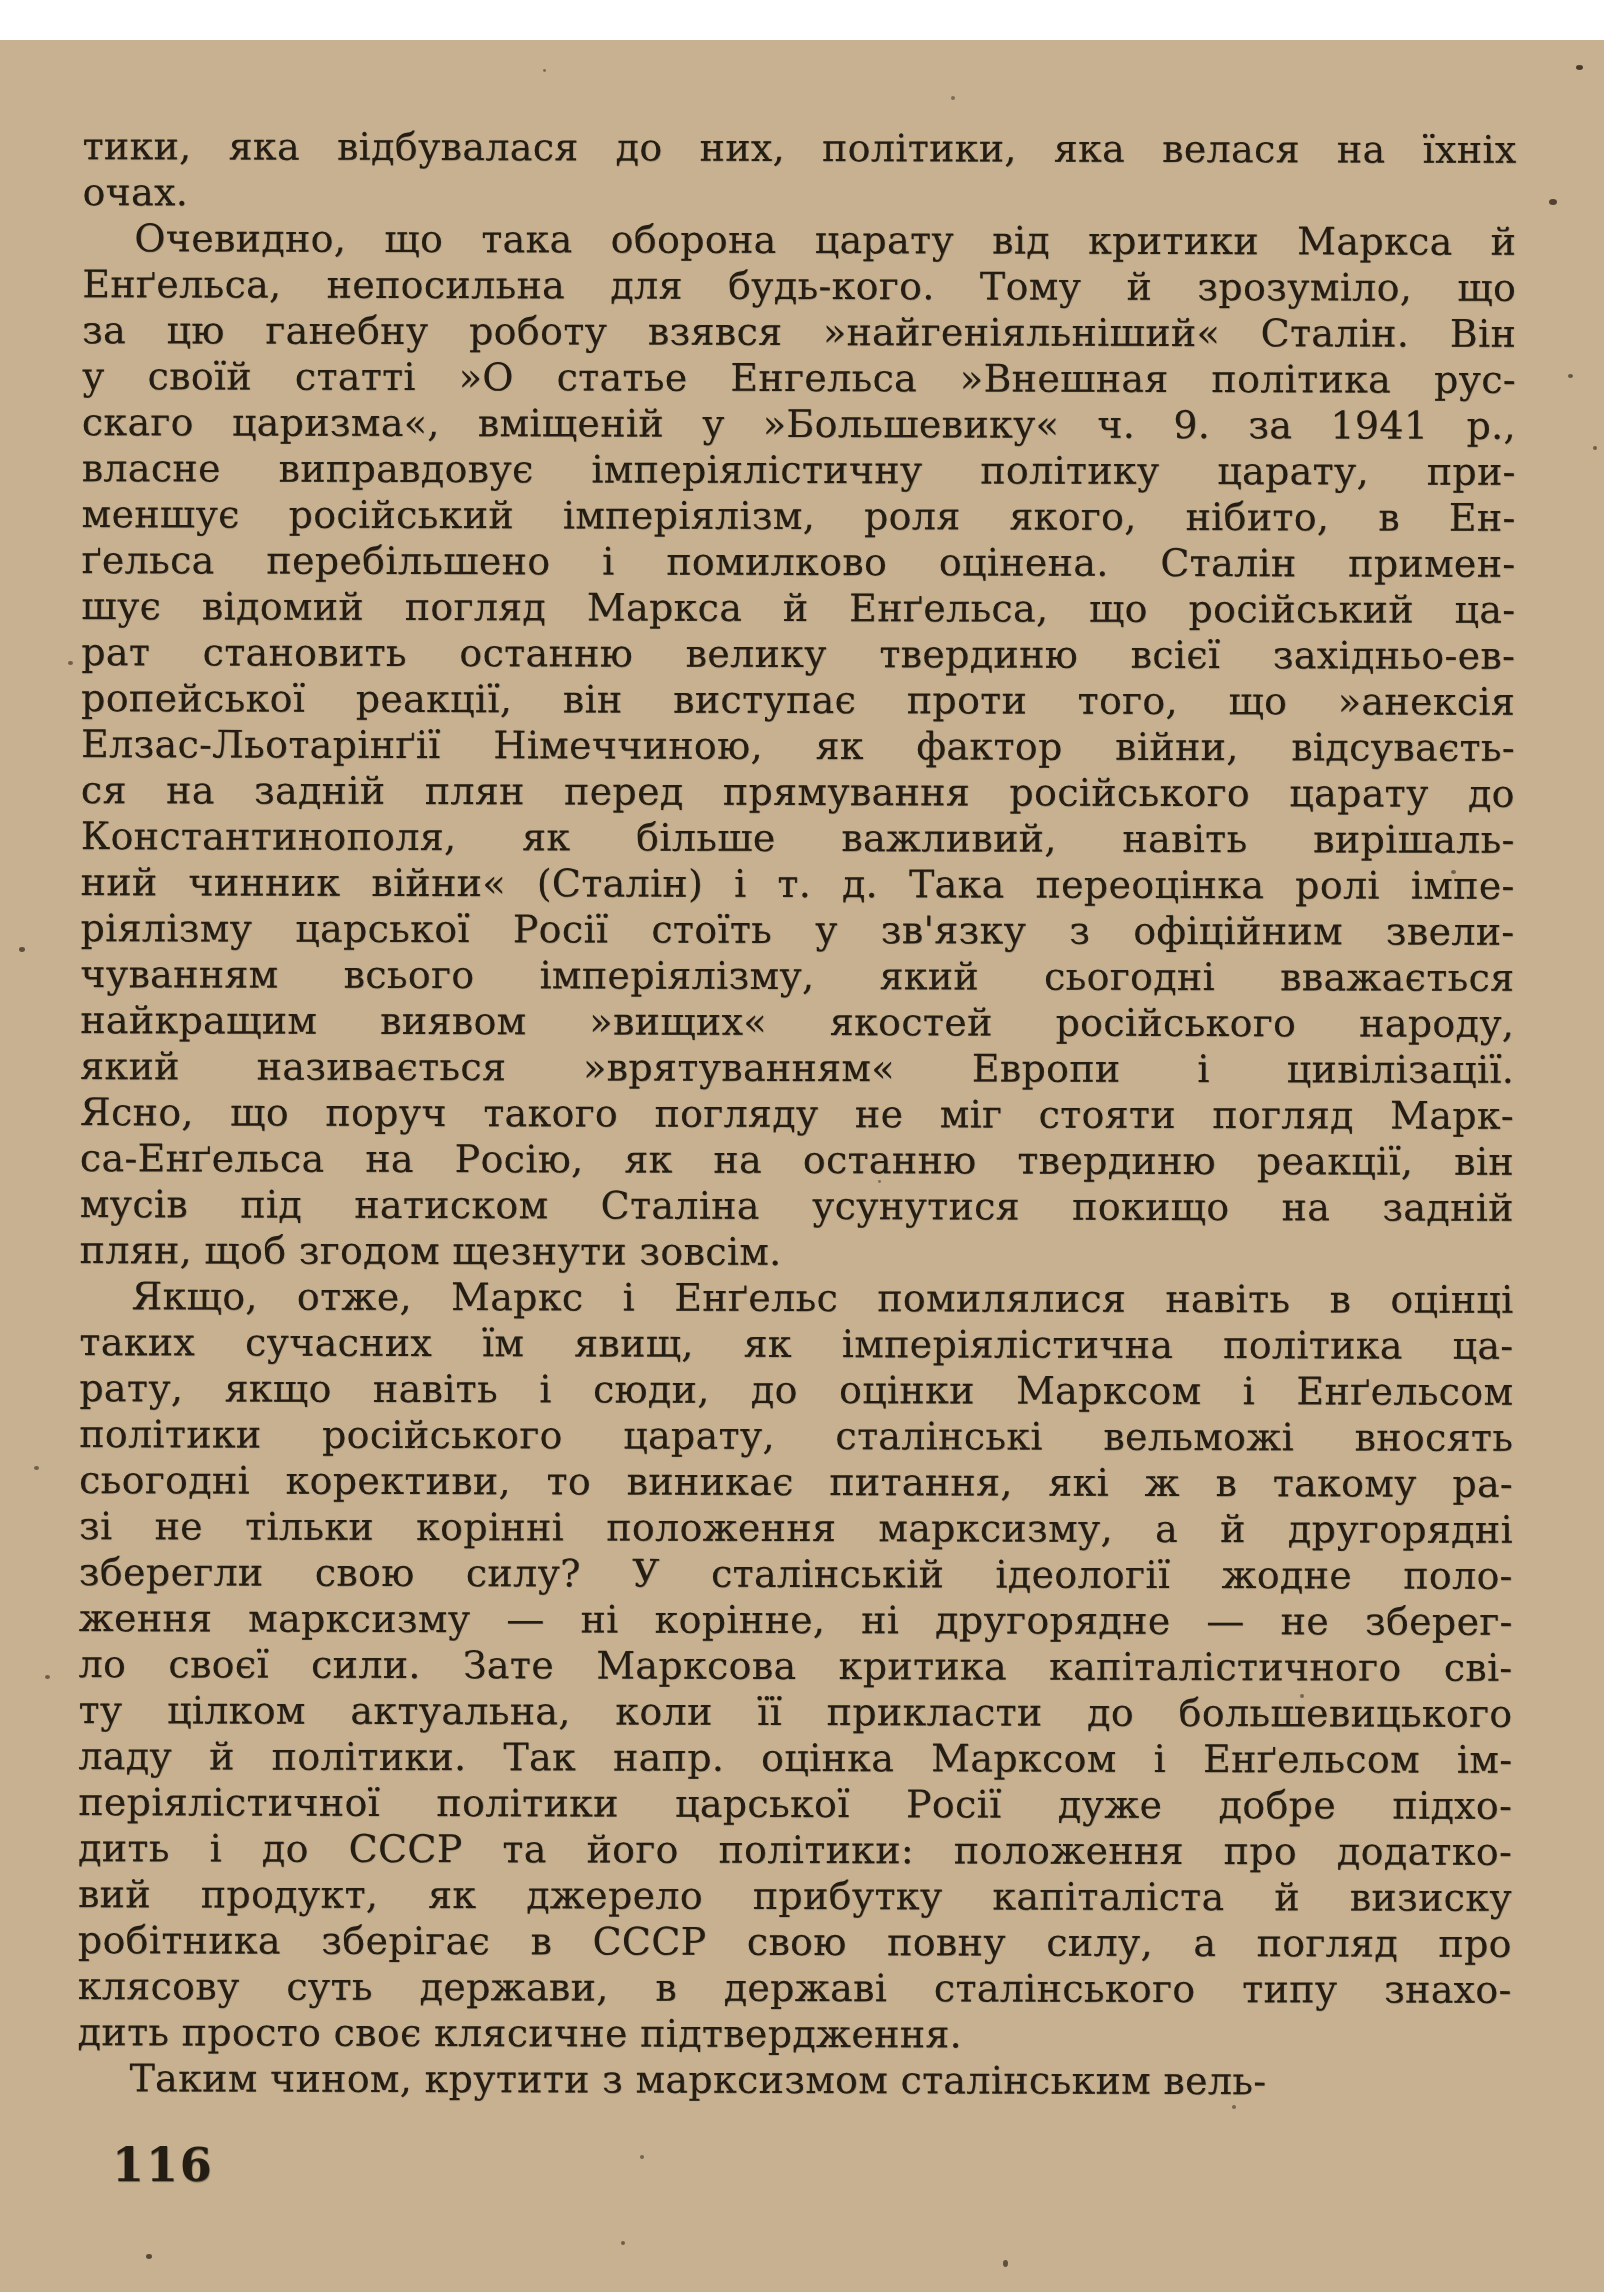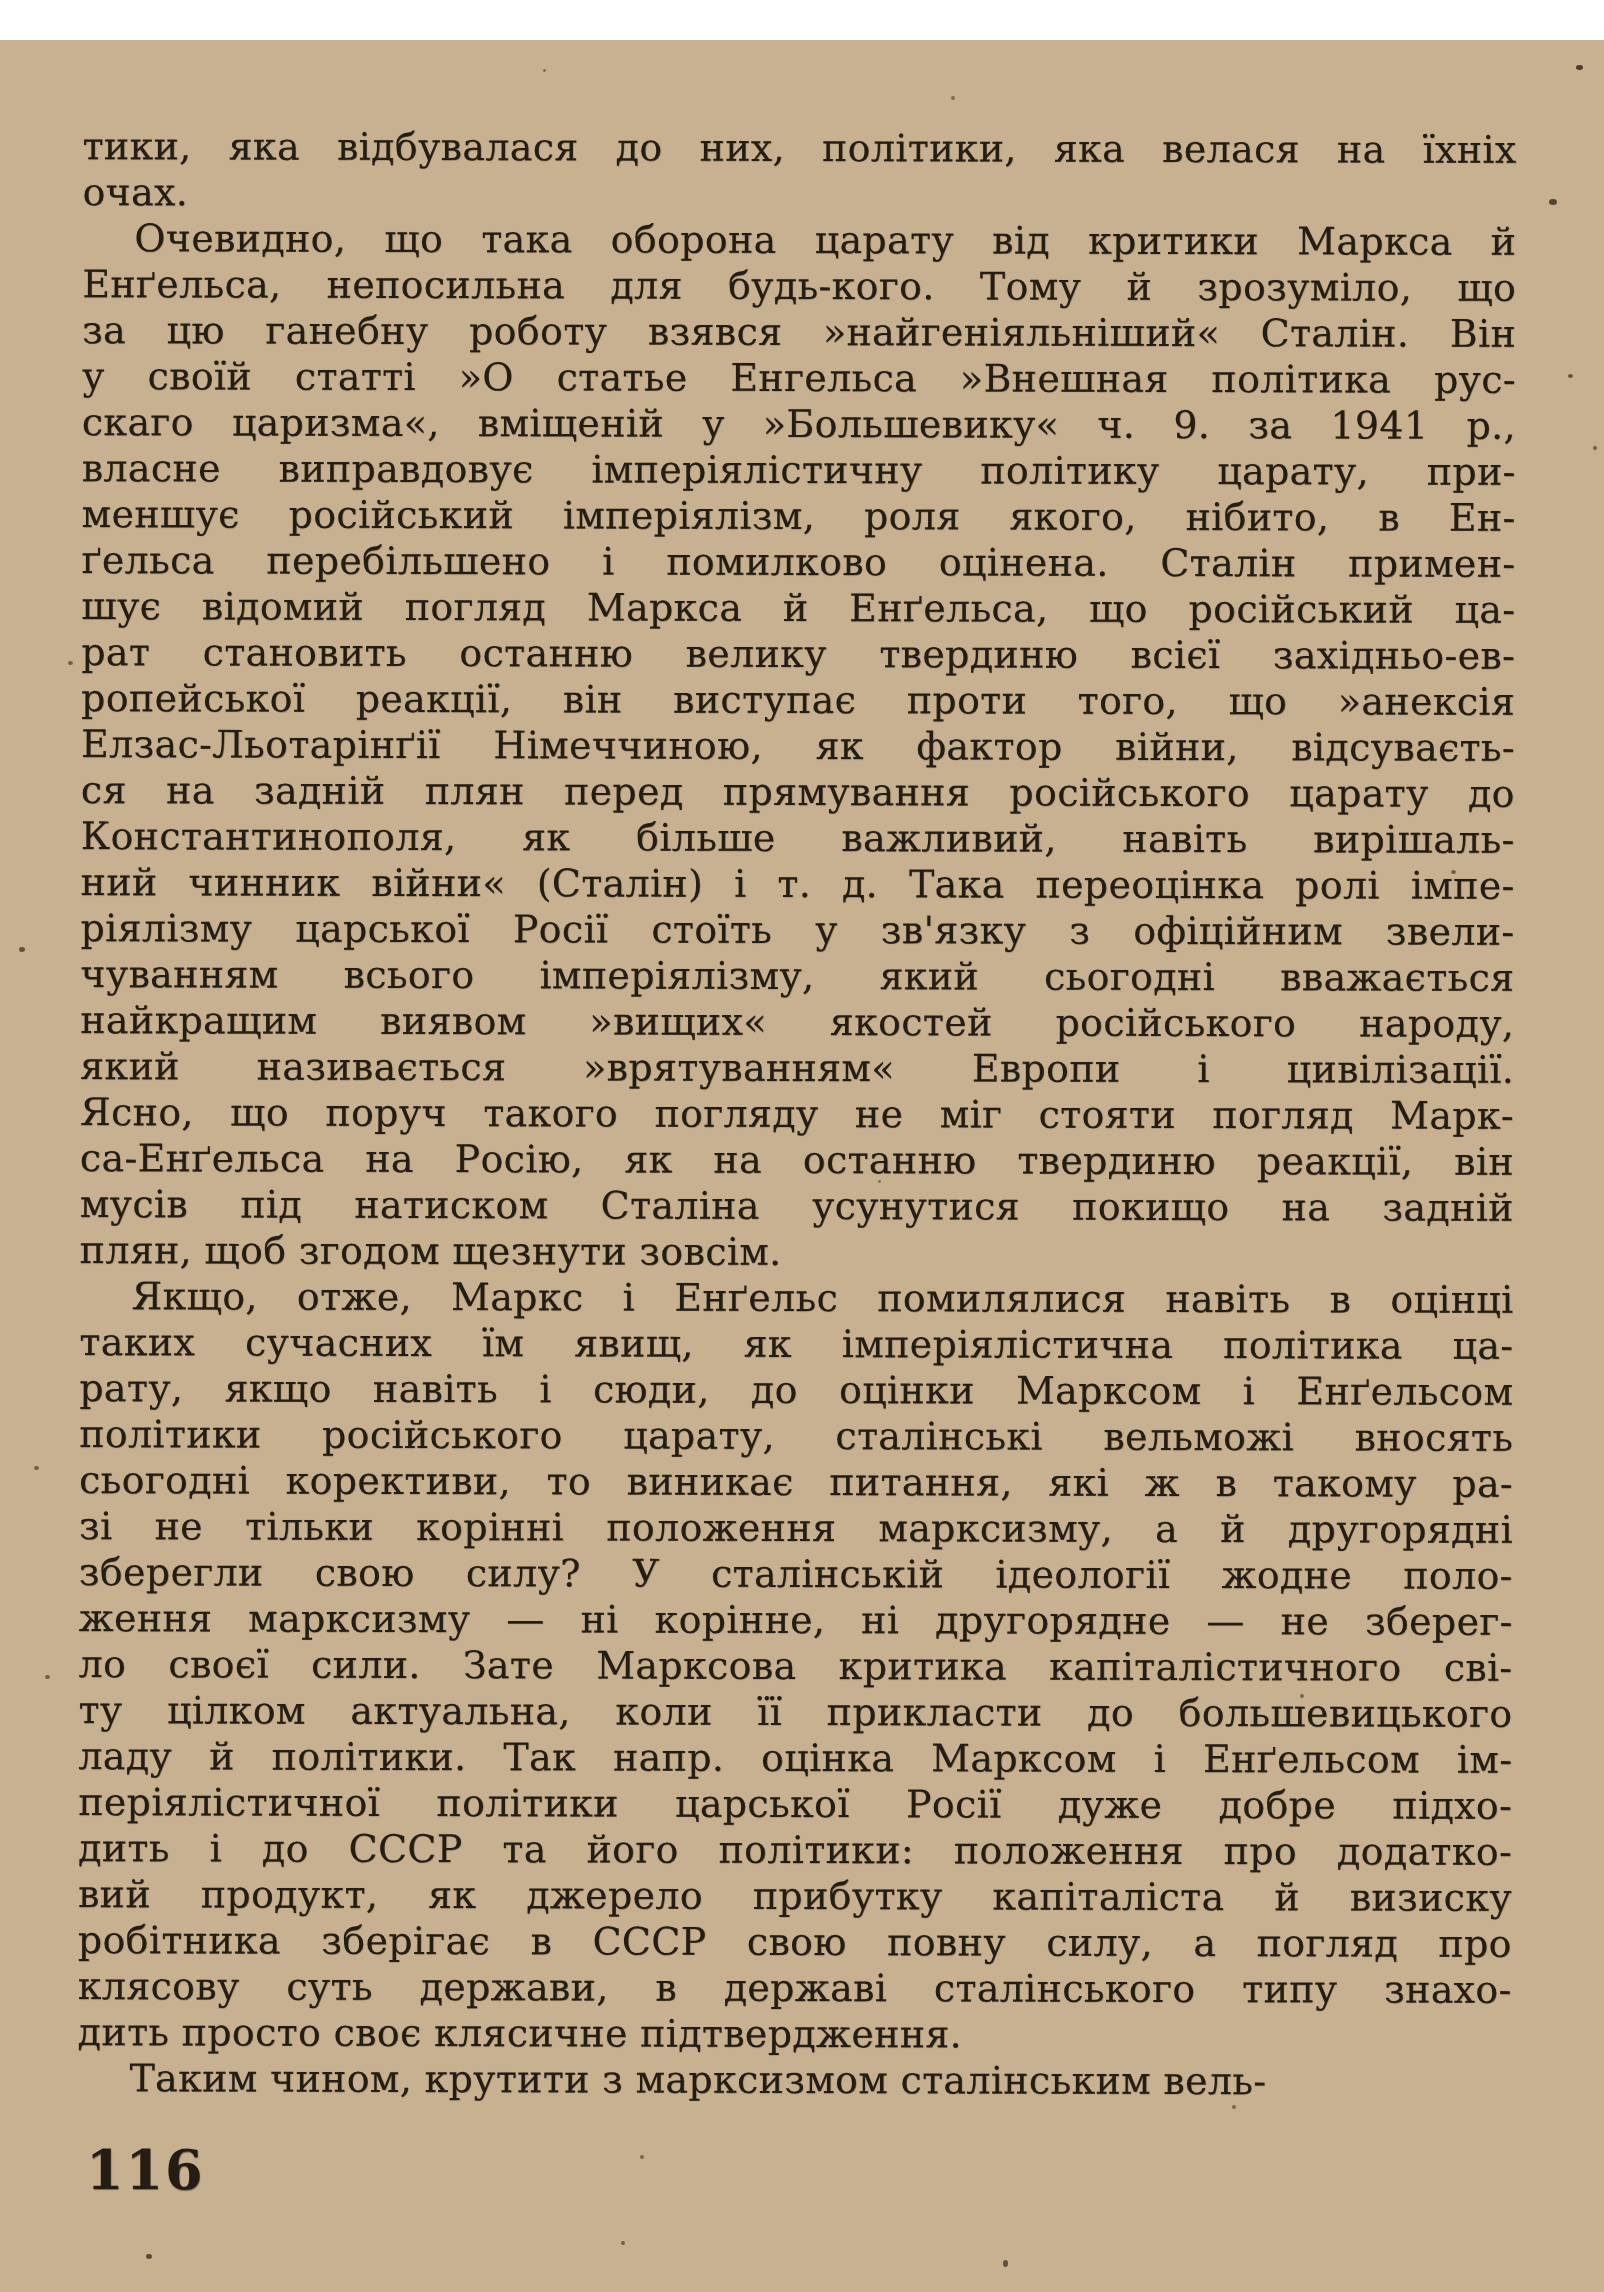--- a/index.html
+++ b/index.html
@@ -37,23 +37,23 @@
     letter-spacing: 0.3px;
     text-align: justify;
     text-align-last: justify;
     text-shadow: 0.4px 0.4px 0.8px rgba(42,30,14,0.55);
     white-space: normal;
   }
   .line.indent { text-indent: 52px; }
   .line.last { text-align-last: left; }
   .pagenum {
     position: absolute;
-    left: 86px;
+    left: 112px;
     top: 2098px;
-    font-size: 54px;
+    font-size: 46px;
     font-weight: bold;
     letter-spacing: 1.9px;
     text-shadow: 0.5px 0.5px 1px rgba(42,30,14,0.5);
   }
   .speck {
     position: absolute;
     border-radius: 50%;
     background: #33271a;
   }
 </style>

